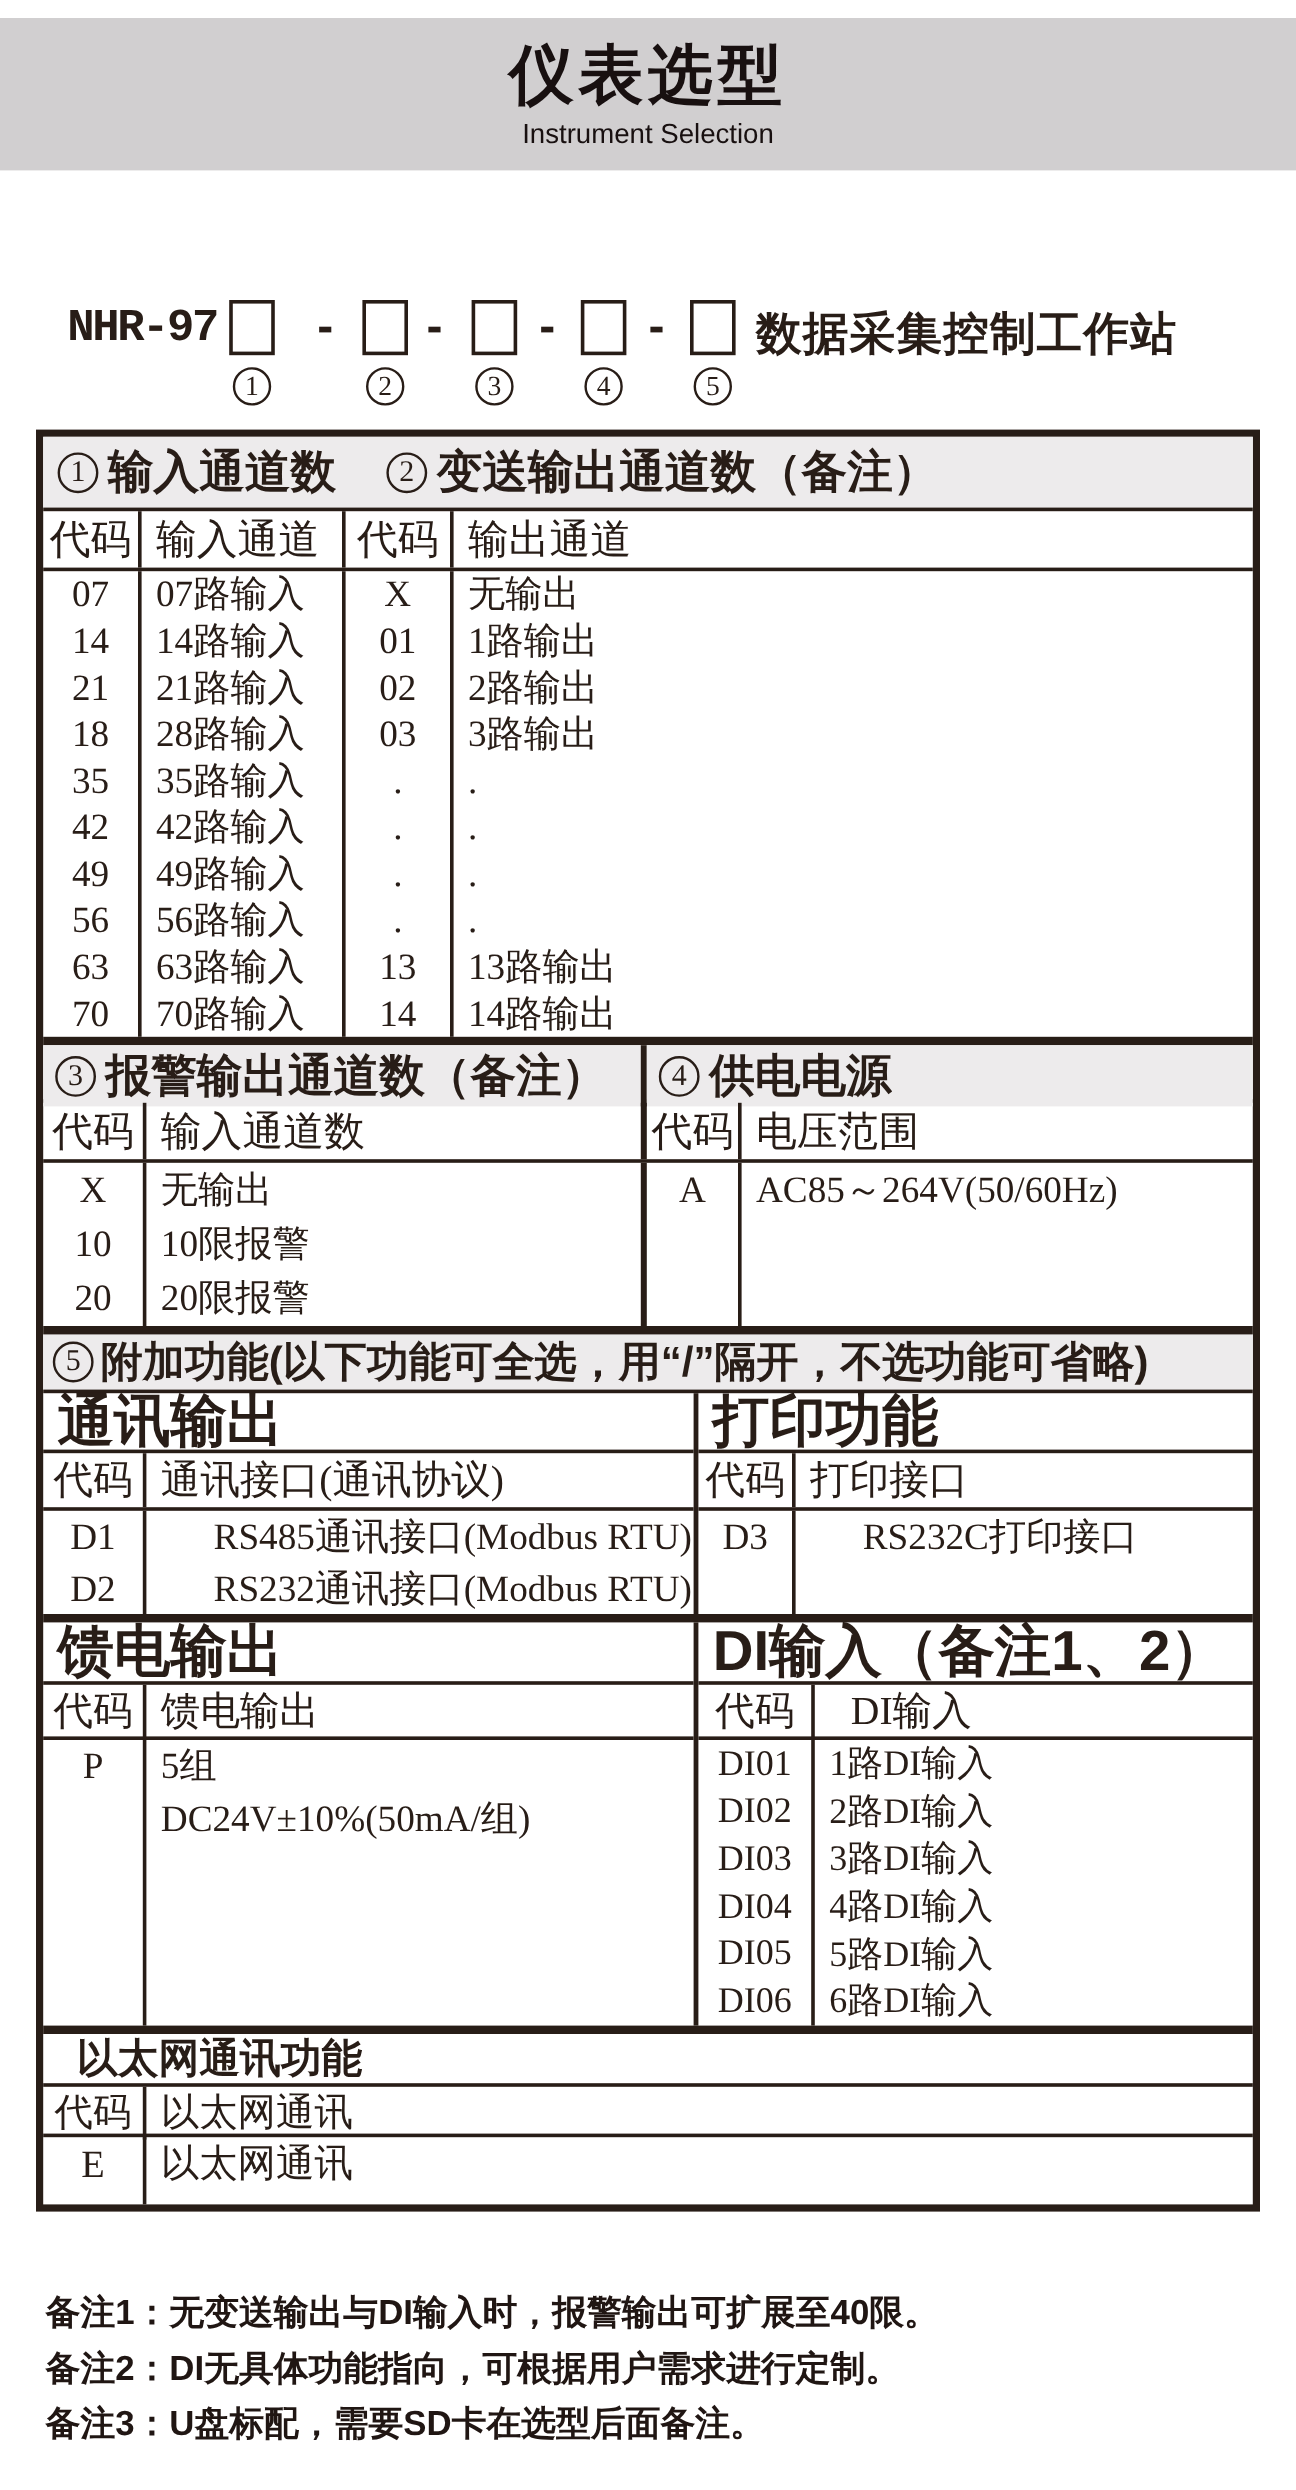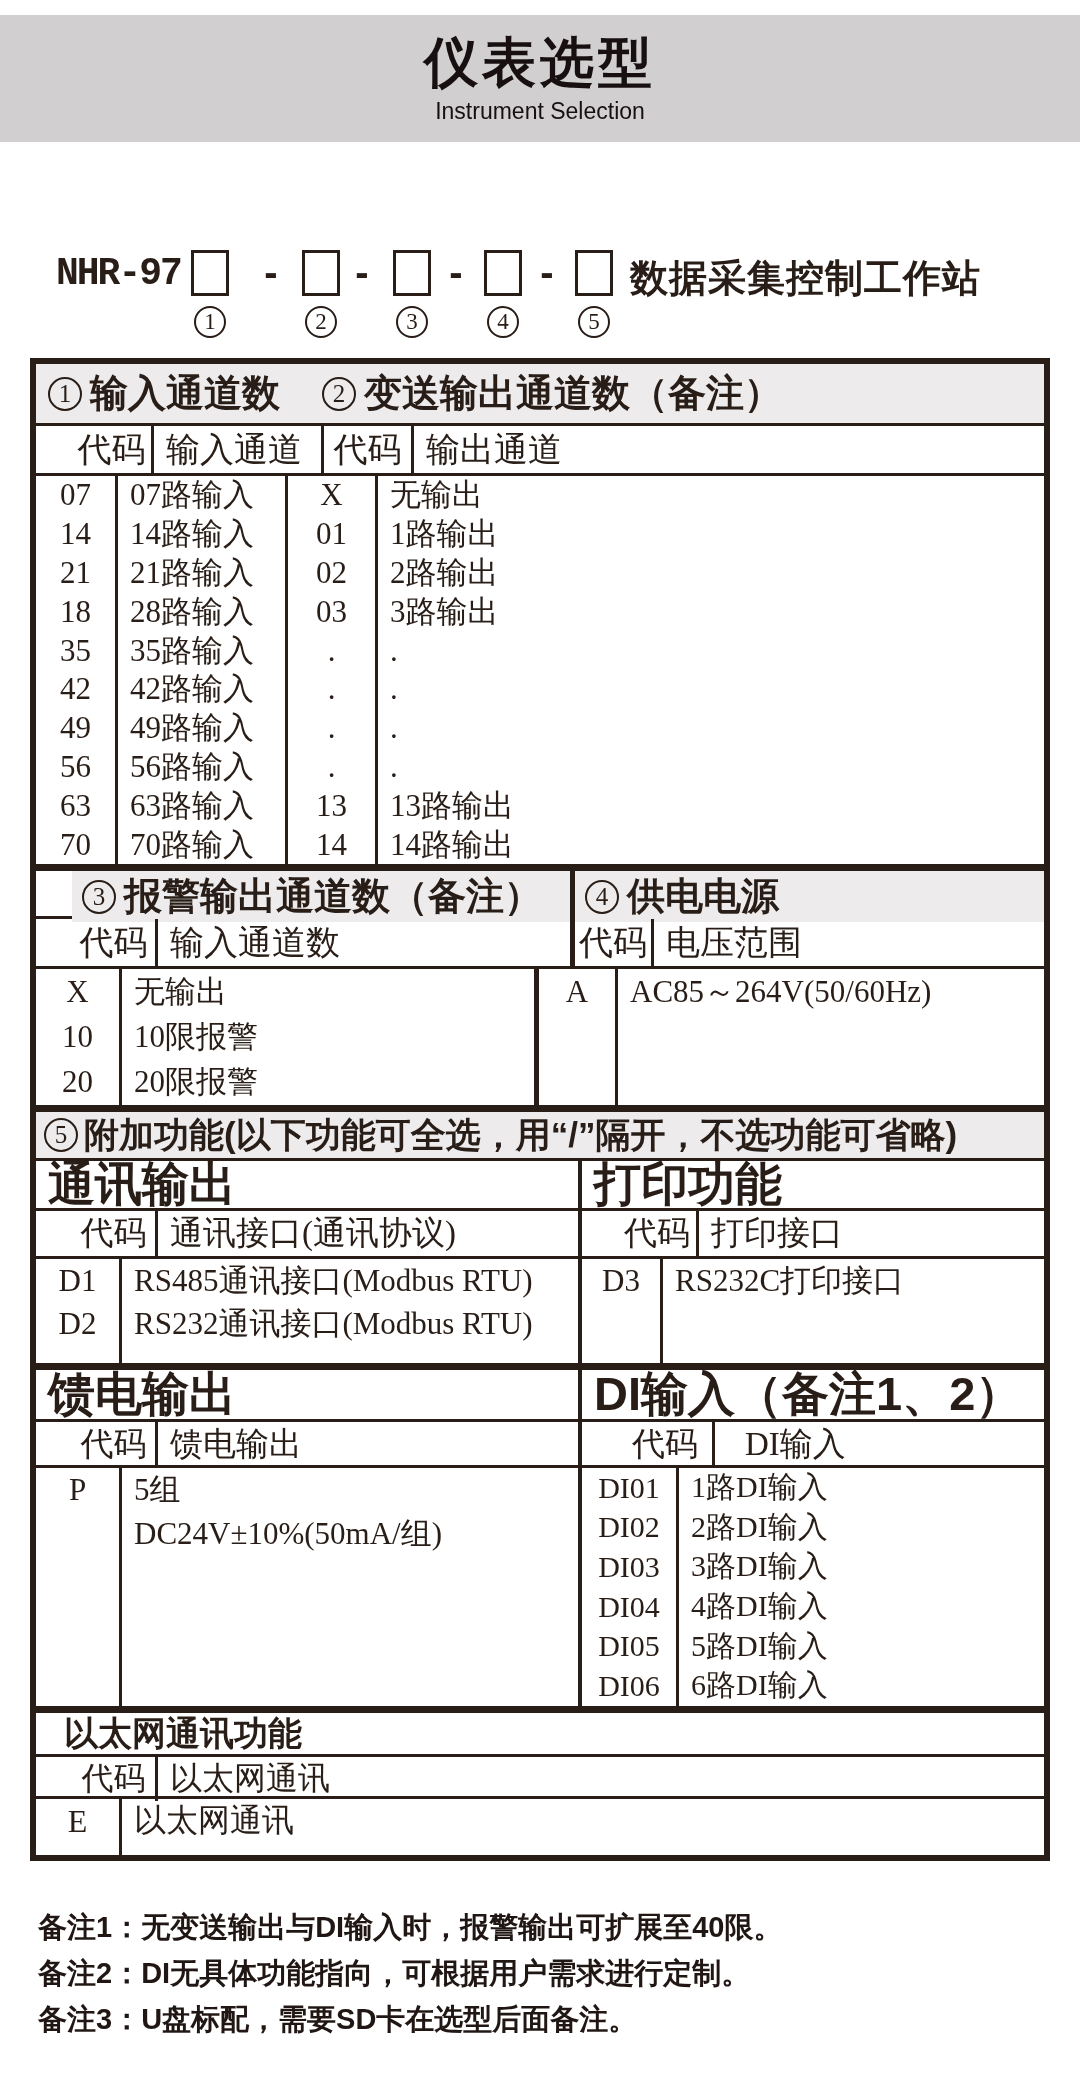--- a/index.html
+++ b/index.html
@@ -25,21 +25,21 @@
   .dash{position:absolute;top:2px;width:26px;height:44px;font-family:"Liberation Sans", sans-serif;
         font-weight:bold;font-size:40px;line-height:44px;text-align:center;}
   .model .suffix{position:absolute;left:630px;top:5px;font-family:"Liberation Sans", sans-serif;
                  font-weight:bold;font-size:38px;letter-spacing:1px;}
   .poscircle{position:absolute;top:58px;width:32px;height:32px;border:2px solid var(--ink);border-radius:50%;
              display:flex;align-items:center;justify-content:center;font-size:23px;background:#fff;}
 
   
   .tableframe{position:absolute;left:30px;top:358px;width:1020px;border:6px solid var(--ink);background:#fff;}
   .thicktop{border-top:7px solid var(--ink);}
-  .bb{border-bottom:3px solid var(--ink);padding-left:36px;}
+  .bb{border-bottom:3px solid var(--ink);}
 
   .badge{flex:0 0 auto;width:34px;height:34px;border:2px solid var(--ink);border-radius:50%;
          display:inline-flex;align-items:center;justify-content:center;
          font-family:"Liberation Serif", serif;font-size:25px;font-weight:normal;background:transparent;}
 
   .secband{background:var(--headband);display:flex;align-items:center;
            font-family:"Liberation Sans", sans-serif;font-weight:bold;}
   .hd-io{height:62px;font-size:38px;padding-left:12px;gap:8px;}
   .hd-io .gap2{margin-left:34px;}
 
@@ -76,21 +76,21 @@
   .subtitle-row{height:50px;display:flex;align-items:center;padding-left:12px;
                 font-family:"Liberation Sans", sans-serif;font-weight:bold;font-size:47px;}
   .g-sub{display:grid;}
   .g-comm{grid-template-columns:86px 1fr;}
   .g-print{grid-template-columns:81px 1fr;}
   .g-feed{grid-template-columns:86px 1fr;}
   .g-di{grid-template-columns:97px 1fr;}
   .g-sub > .cc{border-right:3px solid var(--ink);}
   .subhead{height:48px;}
   .subhead .hcell{font-size:33px;}
-  .data-comm,.data-print{height:104px;}
+  .data-comm,.data-print{height:86px;gap:44px;}
   .data-comm .stack > div,.data-print .stack > div{height:43px;display:flex;align-items:center;font-size:31px;}
   .feed-title{height:52px;}
   .subhead-feed{height:46px;}
   .data-feed,.data-di{height:238px;}
   .data-feed .stack > div{height:44px;display:flex;align-items:center;font-size:31px;}
   .data-di .stack > div{height:39.6px;display:flex;align-items:center;font-size:30px;}
   .pl14 > div{padding-left:14px;}
   .pl16 > div{padding-left:16px;}
   .pl30{padding-left:30px !important;border-radius:14px;}
 

